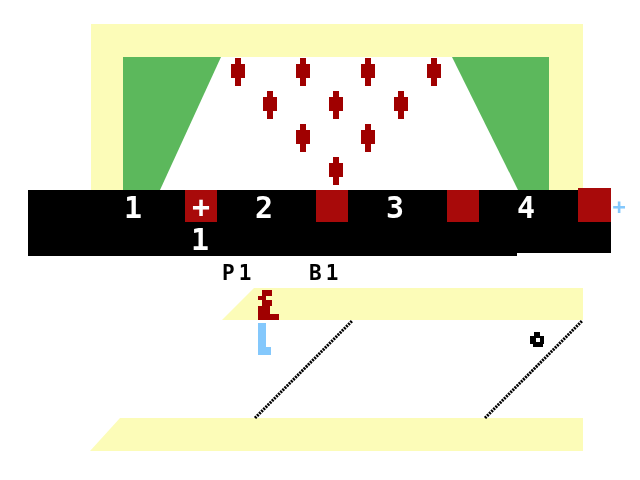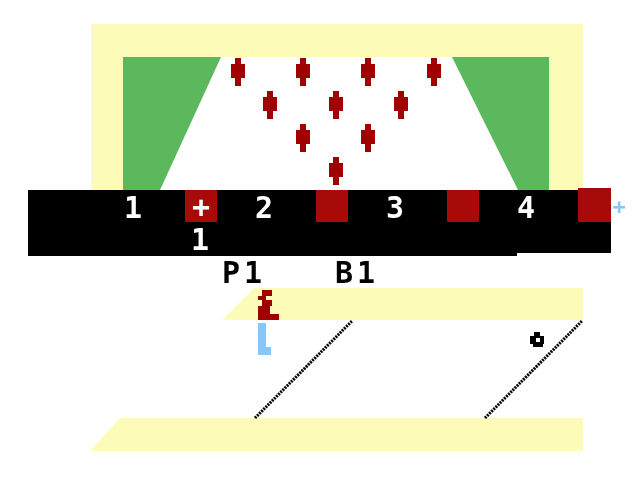--- a/index.html
+++ b/index.html
@@ -1,21 +1,21 @@
 <!DOCTYPE html>
 <html><head>
 <meta charset="utf-8">
 <style>
   html, body { margin:0; padding:0; }
   body { width:640px; height:480px; background:#ffffff; position:relative; overflow:hidden;
          font-family: "DejaVu Sans Mono", monospace; }
   .abs { position:absolute; }
   .yellow { background:#fcfcb8; }
   .pix { color:#ffffff; font-weight:bold; font-size:30px; line-height:30px; text-align:center; }
-  .dark { color:#000000; font-weight:bold; font-size:30px; line-height:30px; letter-spacing:4px; }
+  .dark { color:#000000; font-weight:bold; font-size:21px; line-height:30px; letter-spacing:4px; }
   .redsq { background:#a80a0a; }
   svg { position:absolute; left:0; top:0; }
 </style>
 </head>
 <body>
 
 <div class="abs yellow" style="left:91px; top:24px; width:492px; height:166px;"></div>
 
 <svg width="640" height="480">
 
@@ -57,21 +57,21 @@
 <div class="abs redsq pix" style="left:185px; top:190px; width:32px; height:32px; line-height:34px;">+</div>
 <div class="abs redsq pix" style="left:316px; top:190px; width:32px; height:32px;"></div>
 <div class="abs redsq pix" style="left:447px; top:190px; width:32px; height:32px;"></div>
 <div class="abs redsq pix" style="left:578px; top:188px; width:33px; height:34px;"></div>
 
 <div class="abs pix" style="left:185px; top:225px; width:30px;">1</div>
 
 <div class="abs" style="left:611px; top:196px; width:16px; color:#84c8fc; font-weight:bold; font-size:22px; line-height:22px; text-align:center;">+</div>
 
 <div class="abs dark" style="left:222px; top:258px;">P1</div>
-<div class="abs dark" style="left:335px; top:258px;">B1</div>
+<div class="abs dark" style="left:309px; top:258px;">B1</div>
 
 <svg width="640" height="480">
   <polygon points="254,288 583,288 583,320 222,320" fill="#fcfcb8"></polygon>
   <polygon points="120,418 583,418 583,451 90,451" fill="#fcfcb8"></polygon>
   <line x1="255" y1="418" x2="352" y2="321" stroke="#000" stroke-width="3" stroke-dasharray="2,1"></line>
   <line x1="485" y1="418" x2="582" y2="321" stroke="#000" stroke-width="3" stroke-dasharray="2,1"></line>
 </svg>
 
 <svg width="640" height="480">
   <g>

